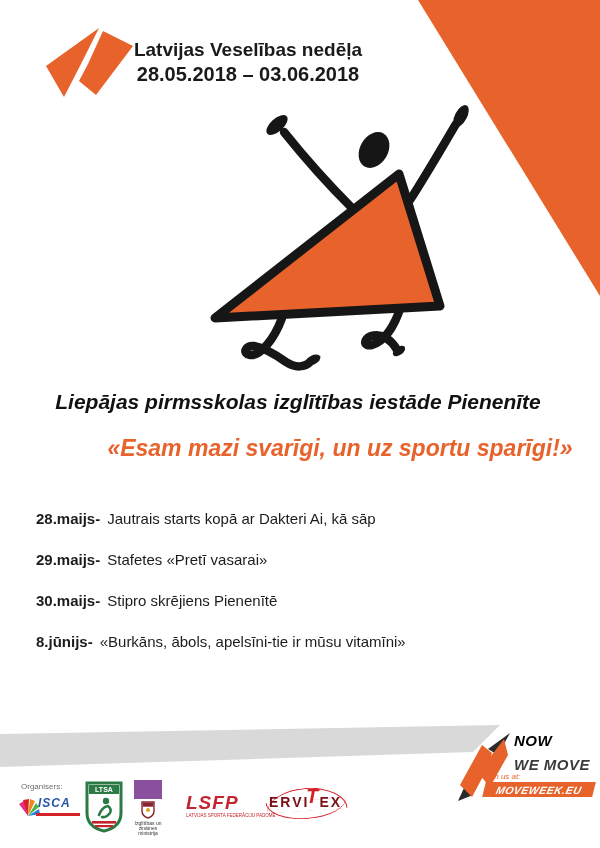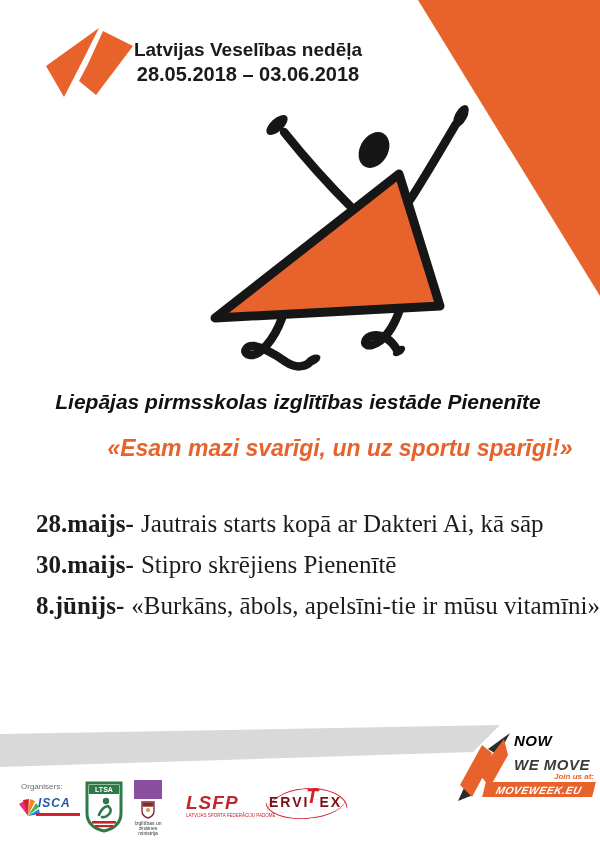--- a/index.html
+++ b/index.html
@@ -17,21 +17,21 @@
   .hero-svg{position:absolute;left:0;top:0;}
 
   
   .main-title{position:absolute;left:0;top:390px;width:596px;text-align:center;
               font-size:21px;font-weight:bold;font-style:italic;color:#111;}
   .slogan{position:absolute;left:0;top:435px;width:600px;text-align:center;
           font-size:23px;font-weight:bold;font-style:italic;margin-left:40px;}
 
   
   .schedule{position:absolute;left:36px;top:510px;width:540px;}
-  .sched-item{height:41px;font-size:25px;color:#1c1c1c;white-space:nowrap;font-family:Liberation Serif, serif;}
+  .sched-item{height:41px;font-size:15px;color:#1c1c1c;white-space:nowrap;}
   .sched-date{font-weight:bold;margin-right:7px;}
 
   
   .band-svg{position:absolute;left:0;top:715px;}
   .organisers-label{position:absolute;left:21px;top:782px;font-size:8px;color:#6d6d6d;}
   .isca{position:absolute;left:18px;top:794px;width:62px;height:24px;}
   .isca-text{position:absolute;left:20px;top:2px;font-size:12px;font-weight:bold;
              font-style:italic;color:#2456a4;letter-spacing:1px;}
   .isca-bar{position:absolute;left:18px;top:19px;width:44px;height:2.5px;background:#d42027;}
   .ltsa{position:absolute;left:85px;top:781px;}
@@ -52,22 +52,22 @@
   .erv-text{position:absolute;left:5px;top:8px;font-size:14px;font-weight:bold;
             color:#7a1016;letter-spacing:2px;}
   .erv-t{position:absolute;left:42px;top:-1px;font-size:20px;font-weight:bold;
          color:#d42027;font-style:italic;}
 
   .nwm{position:absolute;left:450px;top:725px;width:150px;height:90px;}
   .nwm-now{position:absolute;left:64px;top:8px;font-size:15px;line-height:15px;
            font-weight:800;font-style:italic;color:#000000;letter-spacing:.5px;}
   .nwm-wemove{position:absolute;left:64px;top:32px;font-size:15px;line-height:15px;
               font-weight:800;font-style:italic;color:#3b3b3a;letter-spacing:.5px;}
-  .nwm-join{position:absolute;left:34px;top:47px;width:110px;text-align:right;
-            font-size:8px;font-weight:bold;font-style:italic;}
+  .nwm-join{position:absolute;left:34px;top:47px;width:110px;text-align:left;
+            font-size:8px;font-weight:normal;font-style:italic;}
   .nwm-banner{position:absolute;left:34px;top:57px;width:110px;height:15px;
               transform:skewX(-14deg);display:flex;align-items:center;justify-content:center;}
   .nwm-banner span{transform:skewX(0deg);color:#fff;font-size:10.5px;font-weight:bold;
                    font-style:italic;letter-spacing:.5px;}
 </style>
 </head>
 <body>
 
 <div class="page">
 
@@ -103,20 +103,23 @@
     <div class="hdr-line1">Latvijas Veselības nedēļa</div>
     <div class="hdr-line2">28.05.2018 – 03.06.2018</div>
   </div>
 
   <div class="main-title">Liepājas pirmsskolas izglītības iestāde Pienenīte</div>
   <div class="slogan" style="color:#E8632C;">«Esam mazi svarīgi, un uz sportu sparīgi!»</div>
 
   <div class="schedule">
     <div class="sched-item">
       <span class="sched-date">28.maijs-</span><span class="sched-event">Jautrais starts kopā ar Dakteri Ai, kā sāp</span>
+    </div>
+    <div class="sched-item">
+      <span class="sched-date">29.maijs-</span><span class="sched-event">Stafetes «Pretī vasarai»</span>
     </div>
     <div class="sched-item">
       <span class="sched-date">30.maijs-</span><span class="sched-event">Stipro skrējiens Pienenītē</span>
     </div>
     <div class="sched-item">
       <span class="sched-date">8.jūnijs-</span><span class="sched-event">«Burkāns, ābols, apelsīni-tie ir mūsu vitamīni»</span>
     </div>
   </div>
 
   <svg class="band-svg" width="600" height="70" viewBox="0 0 600 70">

